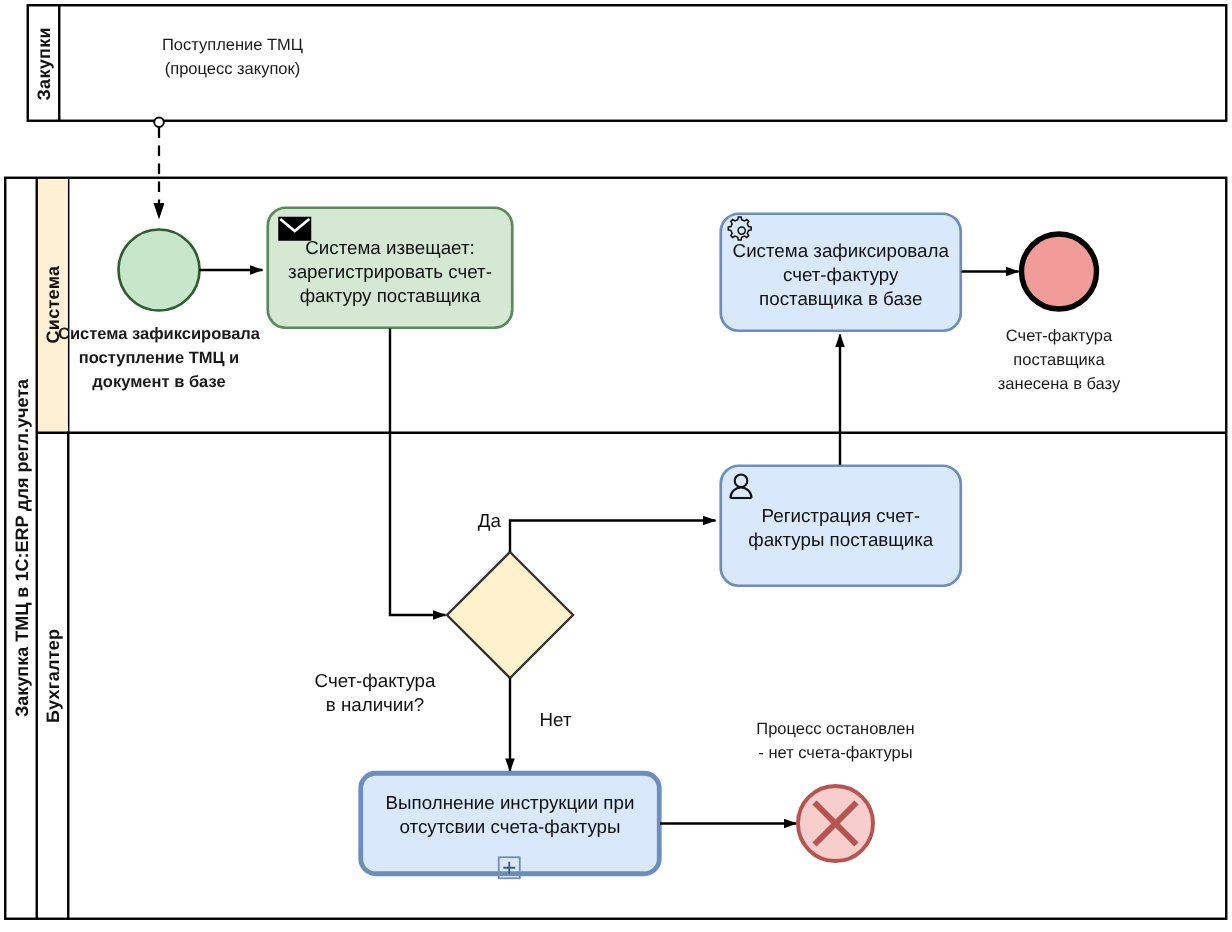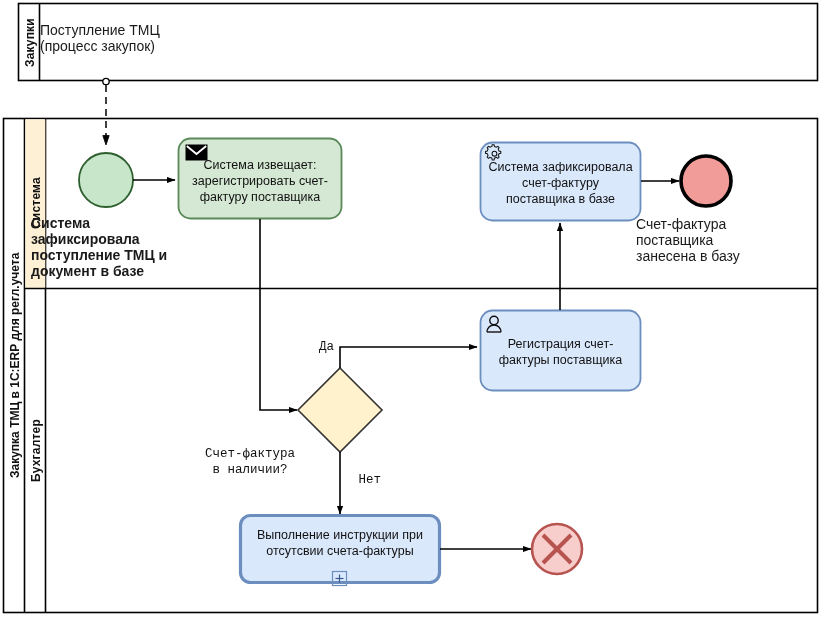--- a/index.html
+++ b/index.html
@@ -21,22 +21,23 @@
   }
   svg.layer {
     position: absolute;
     top: 0;
     left: 0;
     width: 821px;
     height: 621px;
   }
   .node-label {
     position: absolute;
+    text-align: center;
     color: #1a1a1a;
-    font-size: 14px;
+    font-size: 11px;
     line-height: 16px;
     white-space: pre-line;
     pointer-events: none;
   }
   .lane-title {
     position: absolute;
     font-weight: bold;
     font-size: 12px;
     color: #111111;
     writing-mode: vertical-rl;
@@ -69,21 +70,20 @@
     color: #111111;
     padding: 4px 6px;
   }
   .edge-label {
     position: absolute;
     font-size: 12.5px;
     color: #111111;
     text-align: center;
     white-space: pre-line;
     line-height: 16px;
-    font-family: Liberation Mono, monospace;
   }
 </style>
 </head>
 <body>
 
 <div id="canvas">
 
   <svg class="layer" viewBox="0 0 821 621">
     <defs>
       <marker id="arrow" markerWidth="10" markerHeight="10" refX="8.4" refY="3.2" orient="auto" markerUnits="userSpaceOnUse">
@@ -219,14 +219,16 @@
   <div class="edge-label" style="left:190px; top:446px; width:120px;">Счет-фактура
 в наличии?</div>
 
   <div class="edge-label" style="left:306px; top:339px; width:28px; text-align:right;">Да</div>
 
   <div class="edge-label" style="left:305px; top:472px; width:28px; text-align:right;margin-left:48px;">Нет</div>
 
   <div class="task-box" style="left:243px; top:522px; width:194px; height:42px;">Выполнение инструкции при
 отсутсвии счета-фактуры</div>
 
+  <div class="node-label" style="left:482px; top:478px; width:150px;">Процесс остановлен
+- нет счета-фактуры</div>
 
 </div>
 
 </body></html>

